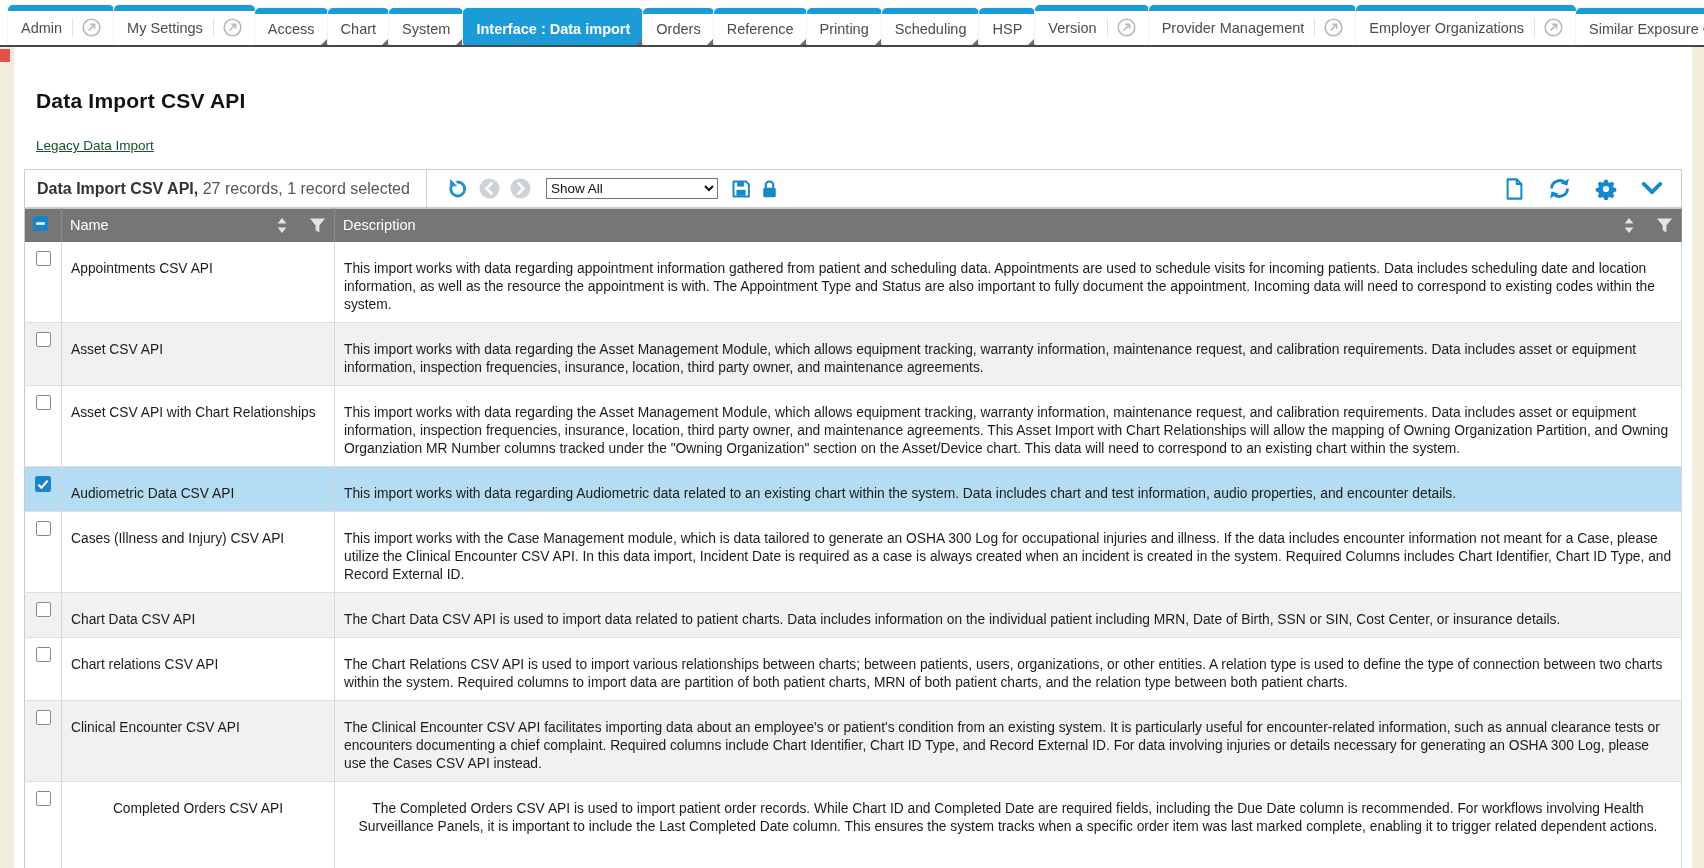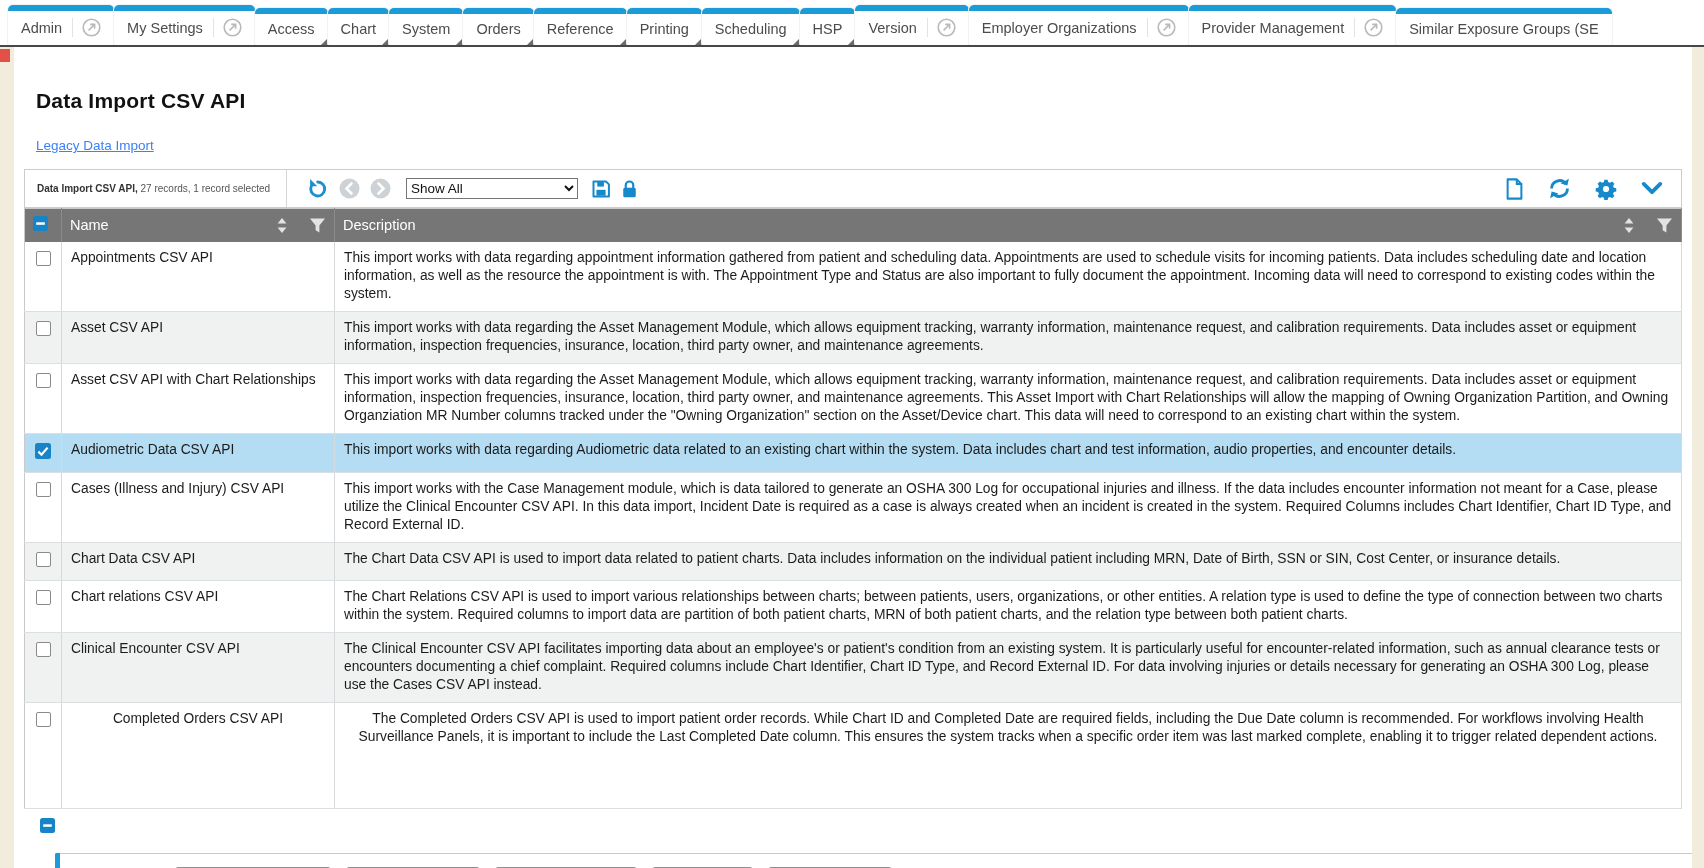--- a/index.html
+++ b/index.html
@@ -25,44 +25,44 @@
     border-left:7px solid transparent; border-bottom:7px solid #6b6b6b;}
   
   .strip{position:absolute; top:47px; bottom:0; background:var(--beige); z-index:5;}
   .strip.left{left:0; width:14px;}
   .strip.right{right:0; width:12px;}
   .red-marker{position:absolute; top:49px; left:0; width:10px; height:13px;
     background:var(--red-marker); z-index:6;}
   
   .content{position:relative; padding:0 22px; margin:0 12px 0 14px;}
   h1{font-size:21px; font-weight:bold; color:#111; margin-top:42px; letter-spacing:.2px;}
-  .legacy-link{display:inline-block; margin-top:25px; font-size:13.5px; color:#3b82f6;
+  .legacy-link{display:inline-block; margin-top:25px; font-size:13.5px; color:#14532d;
     text-decoration:underline; cursor:pointer;}
   
   .toolbar{margin:15px -12px 0 -12px; border:1px solid var(--border-grey); height:39px;
     display:flex; align-items:center; padding:0 12px; background:#fff;}
-  .summary{font-size:10px; color:#555;}
+  .summary{font-size:16px; color:#555;}
   .summary b{color:#333;}
   .tb-sep{width:1px; align-self:stretch; background:#d5d5d5; margin:0 14px 0 16px;}
   .tb-icon{display:inline-flex; align-items:center; justify-content:center; margin:0 5px;
     cursor:pointer; line-height:0;}
   .tb-icon.disabled{cursor:default;}
   select.filter{margin:0 8px 0 10px; height:21px; width:172px; font-size:13.5px;
     font-family:inherit; border:1px solid #767676; background:#fff; color:#111;}
   .tb-right{margin-left:auto; display:flex; align-items:center; gap:24px; padding-right:6px;}
   .tb-right .tb-icon{margin:0;}
   
   table.grid{width:calc(100% + 24px); margin:0 -12px; border-collapse:collapse;
     border:1px solid #c9c9c9; table-layout:fixed;}
   .grid th{background:var(--header-grey); color:#fff; font-size:14.5px; font-weight:normal;
     text-align:left; padding:6px 8px; height:33px; border-right:1px solid #8c8c8c;}
   .grid th .th-flex{display:flex; align-items:center; gap:21px;}
   .grid th .th-label{flex:1 1 auto;}
   .col-cb{width:37px;} .col-name{width:273px;}
-  .grid td{vertical-align:top; font-size:13.8px; line-height:18px; padding:7px 9px 8px 9px;
+  .grid td{vertical-align:top; font-size:13.8px; line-height:18px; padding:18px 9px 8px 9px;
     border-right:1px solid #d6d9db; border-bottom:1px solid #dcdfe1; color:#1c1c1c;}
   .grid td.cb-cell{text-align:center; padding-top:9px;}
   tr.alt td{background:var(--alt-row);}
   tr.selected td{background:var(--selected-row);}
   tr.last td{padding-bottom:62px;text-align:center;}
   .cb-box{display:inline-block; width:15px; height:15px; border:1px solid #8a8a8a;
     border-radius:2px; background:#fff; cursor:pointer;}
   .cb-svg{cursor:pointer; line-height:0; display:inline-block;}
   
   .footer-minus{margin:9px 0 0 4px; line-height:0; display:inline-block; cursor:pointer;}
@@ -108,20 +108,25 @@
     <div class="tab">
     <span class="tab-label">Chart</span>
 
     <span class="tab-fold"></span>
   </div>
     <div class="tab">
     <span class="tab-label">System</span>
 
     <span class="tab-fold"></span>
   </div>
+    <div class="tab active">
+    <span class="tab-label">Interface : Data import</span>
+
+    <span class="tab-fold"></span>
+  </div>
     <div class="tab">
     <span class="tab-label">Orders</span>
 
     <span class="tab-fold"></span>
   </div>
     <div class="tab">
     <span class="tab-label">Reference</span>
 
     <span class="tab-fold"></span>
   </div>
@@ -144,31 +149,31 @@
     <span class="tab-label">Version</span>
     <span class="tab-external">
       <svg width="19" height="19" viewBox="0 0 19 19">
           <circle cx="9.5" cy="9.5" r="8.3" fill="none" stroke="#b9b9b9" stroke-width="1.6"></circle>
           <path d="M6.6 12.4 L12.2 6.8 M8.2 6.4 h4.4 v4.4" fill="none" stroke="#b9b9b9" stroke-width="1.6"></path>
         </svg>
     </span>
 
   </div>
     <div class="tab">
-    <span class="tab-label">Employer Organizations</span>
+    <span class="tab-label">Provider Management</span>
     <span class="tab-external">
       <svg width="19" height="19" viewBox="0 0 19 19">
           <circle cx="9.5" cy="9.5" r="8.3" fill="none" stroke="#b9b9b9" stroke-width="1.6"></circle>
           <path d="M6.6 12.4 L12.2 6.8 M8.2 6.4 h4.4 v4.4" fill="none" stroke="#b9b9b9" stroke-width="1.6"></path>
         </svg>
     </span>
 
   </div>
     <div class="tab">
-    <span class="tab-label">Provider Management</span>
+    <span class="tab-label">Employer Organizations</span>
     <span class="tab-external">
       <svg width="19" height="19" viewBox="0 0 19 19">
           <circle cx="9.5" cy="9.5" r="8.3" fill="none" stroke="#b9b9b9" stroke-width="1.6"></circle>
           <path d="M6.6 12.4 L12.2 6.8 M8.2 6.4 h4.4 v4.4" fill="none" stroke="#b9b9b9" stroke-width="1.6"></path>
         </svg>
     </span>
 
   </div>
     <div class="tab">
     <span class="tab-label">Similar Exposure Groups (SE</span>

